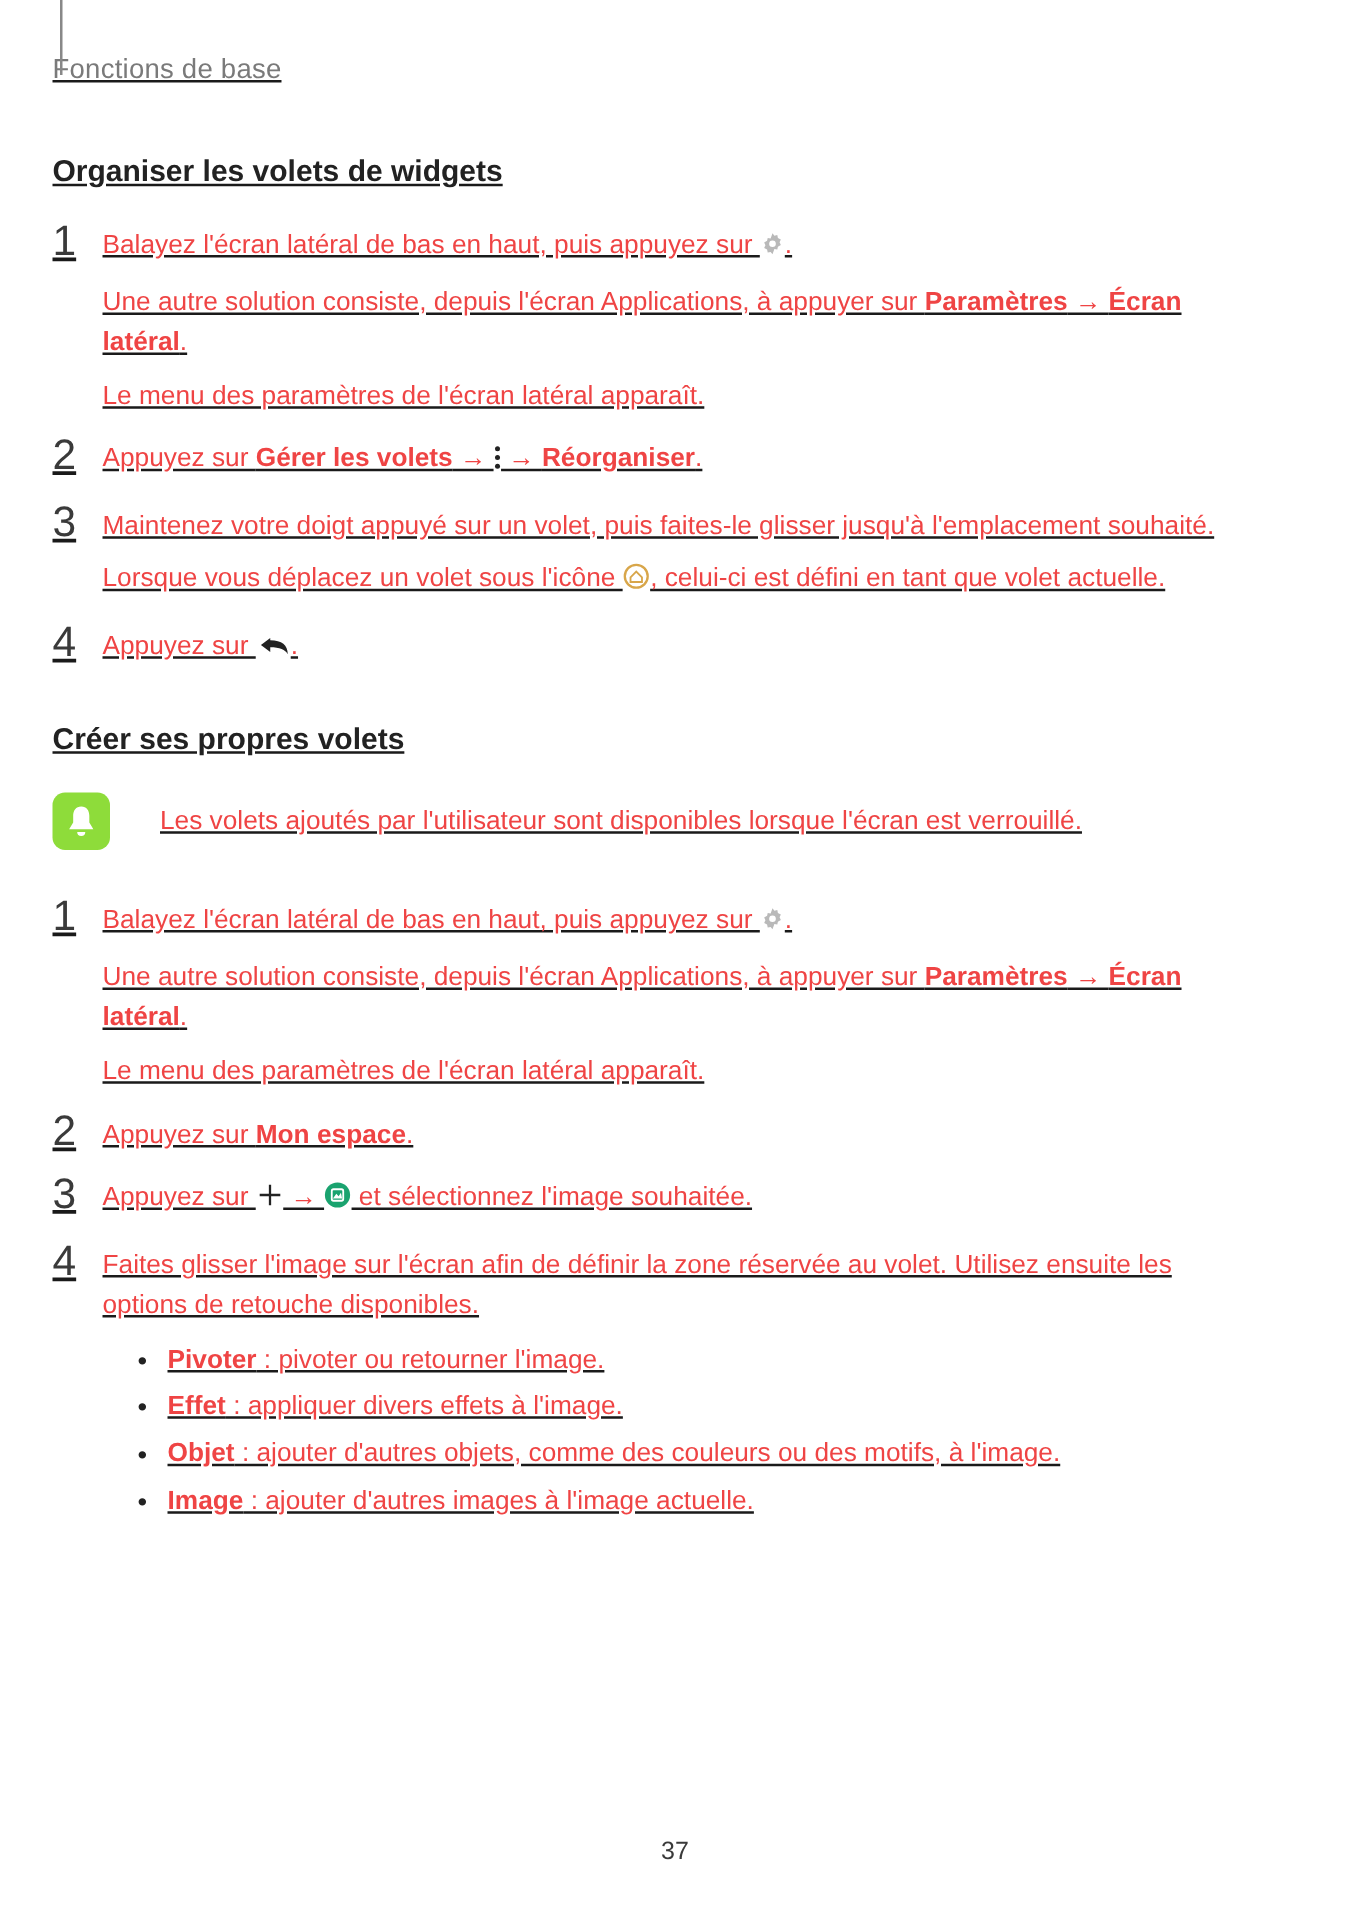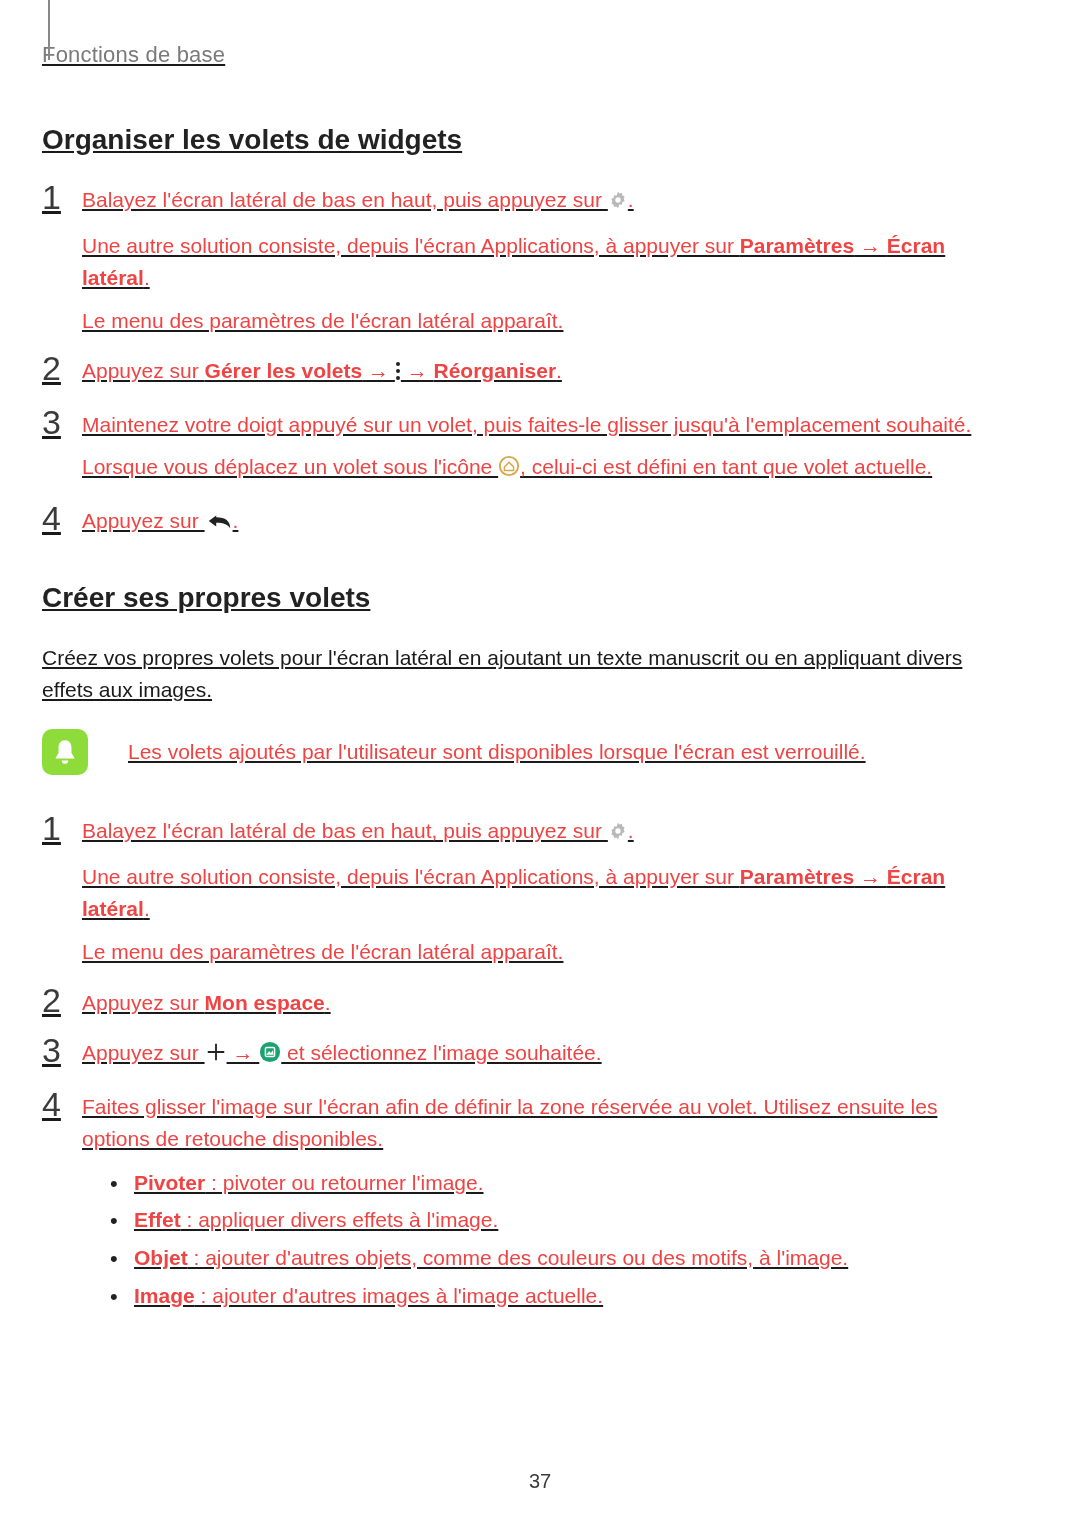--- a/index.html
+++ b/index.html
@@ -25,21 +25,21 @@
     background: #888;
   }
   .breadcrumb {
     color: #7a7a7a;
     font-size: 22px;
     letter-spacing: 0.2px;
     margin-top: 2px;
     margin-bottom: 56px;
   }
   h2.sec-title {
-    font-size: 28px;
+    font-size: 24px;
     font-weight: 700;
     color: #222;
     margin: 12px 0 28px 0;
   }
   h2.sec-title.mt {
     margin-top: 42px;
   }
   .num-row {
     display: flex;
     align-items: flex-start;
@@ -206,21 +206,20 @@
           <svg viewBox="0 0 30 20">
               <path d="M12 4 L4 10 L12 16 V12 C20 12 25 14 27 18 C27 10 22 6 12 6 Z" fill="#222"></path>
             </svg>
         </span><span>.</span>
       </p>
     </div>
   </div>
 
   <h2 class="sec-title mt">Créer ses propres volets</h2>
 
-  <p class="intro-para">Créez vos propres volets pour l'écran latéral en ajoutant un texte manuscrit ou en appliquant divers effets aux images.</p>
 
   <div class="note-row">
     <div class="note-icon">
       <svg viewBox="0 0 24 26">
           <path d="M12 2 C8 2 6 5 6 9 V14 L3 19 H21 L18 14 V9 C18 5 16 2 12 2 Z" fill="#fff"></path>
           <path d="M9 21 a3 3 0 0 0 6 0" fill="#fff"></path>
         </svg>
     </div>
     <div class="body-text">Les volets ajoutés par l'utilisateur sont disponibles lorsque l'écran est verrouillé.</div>
   </div>

